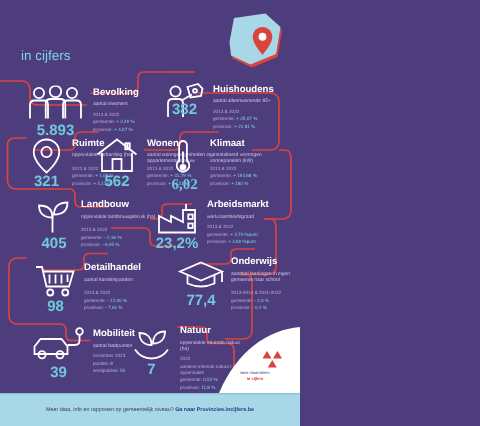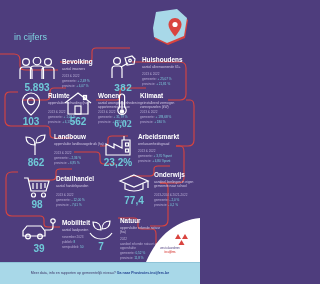--- a/index.html
+++ b/index.html
@@ -163,42 +163,42 @@
       <svg width="30" height="26" viewBox="0 0 30 26">
         <g stroke="#ffffff" stroke-width="1.2" fill="none">
           <circle cx="9" cy="6" r="3.4"></circle>
           <path d="M4 23 L4 14 Q4 11 7 11 L11 11 Q14 11 14 14 L14 23"></path>
           <path d="M13 12 L20 8"></path>
           <path d="M17 3 L24 1 L27 4 L26 9 L19 10 Z"></path>
           <circle cx="22" cy="5.5" r="1.3"></circle>
         </g>
       </svg>
     </div>
-    <div class="value" style="left:0px; top:29px; width:30px;font-family:Liberation Mono, monospace;">382</div>
+    <div class="value" style="left:0px; top:14px; width:30px;">382</div>
     <div class="label" style="left:34px; top:1px;">Huishoudens</div>
     <div class="desc" style="left:34px; top:10px;">aantal alleenwonende 65+</div>
     <div class="meta" style="left:34px; top:17px;">2013 &amp; 2022</div>
     <div class="meta" style="left:34px; top:22px;">
       <span>gemeente:</span> <span class="em">+ 25,07 %</span>
     </div>
     <div class="meta" style="left:34px; top:27px;">
       <span>provincie:</span> <span class="em">+ 21,81 %</span>
     </div>
   </div>
 
   <div class="stat" style="left:18px; top:91px; width:90px; height:34px;">
     <div class="icon">
       <svg width="26" height="26" viewBox="0 0 26 26">
         <g stroke="#ffffff" stroke-width="1.2" fill="none">
           <path d="M13 2 C8.3 2 4.5 5.8 4.5 10.5 C4.5 17 13 24 13 24 C13 24 21.5 17 21.5 10.5 C21.5 5.8 17.7 2 13 2 Z"></path>
           <circle cx="13" cy="10.3" r="3.4"></circle>
         </g>
       </svg>
     </div>
-    <div class="value" style="left:0px; top:26px; width:26px;">103</div>
+    <div class="value" style="left:0px; top:26px; width:26px;">321</div>
     <div class="label" style="left:30px; top:1px;">Ruimte</div>
     <div class="desc" style="left:30px; top:10px;">oppervlakte verharding (ha)</div>
     <div class="meta" style="left:30px; top:19px;">2013 &amp; 2022</div>
     <div class="meta" style="left:30px; top:24px;">
       <span>gemeente:</span> <span class="em">+ 1,08 %</span>
     </div>
     <div class="meta" style="left:30px; top:29px;">
       <span>provincie:</span> <span class="em">+ 4,13 %</span>
     </div>
   </div>
@@ -252,21 +252,21 @@
   <div class="stat" style="left:22px; top:132px; width:90px; height:34px;">
     <div class="icon">
       <svg width="28" height="26" viewBox="0 0 28 26">
         <g stroke="#ffffff" stroke-width="1.2" fill="none">
           <path d="M13 23 L13 11"></path>
           <path d="M13 13 C7 13 4 10 4 5 C10 5 13 8 13 13 Z"></path>
           <path d="M14 11 C14 6 17 3 23 3 C23 8 20 11 14 11 Z"></path>
         </g>
       </svg>
     </div>
-    <div class="value" style="left:0px; top:26px; width:28px;">862</div>
+    <div class="value" style="left:0px; top:26px; width:28px;">405</div>
     <div class="label" style="left:32px; top:1px;">Landbouw</div>
     <div class="desc" style="left:32px; top:10px;">oppervlakte landbouwgebruik (ha)</div>
     <div class="meta" style="left:32px; top:19px;">2013 &amp; 2022</div>
     <div class="meta" style="left:32px; top:24px;">
       <span>gemeente:</span> <span class="em">- 2,36 %</span>
     </div>
     <div class="meta" style="left:32px; top:29px;">
       <span>provincie:</span> <span class="em">- 6,95 %</span>
     </div>
   </div>

